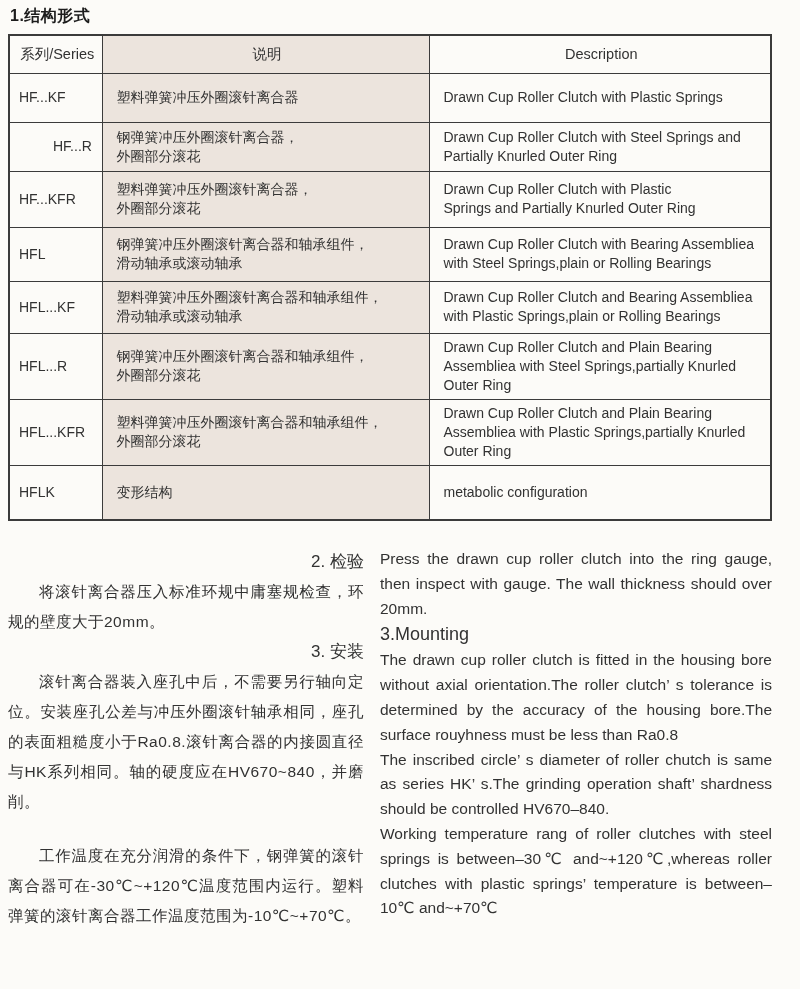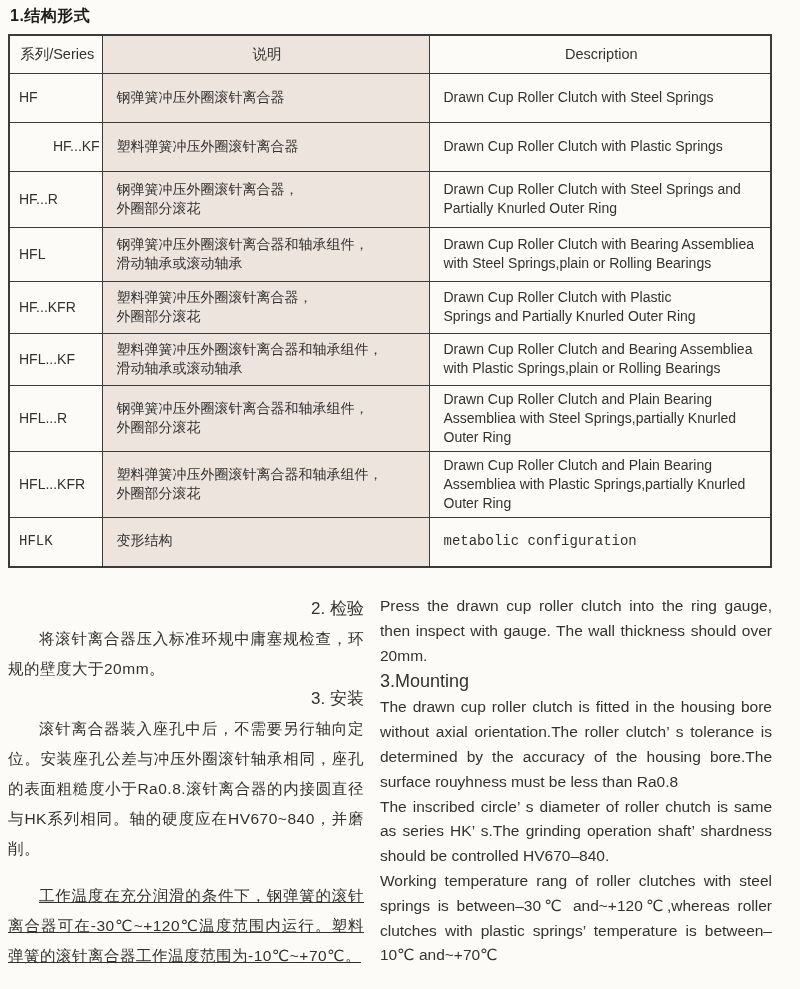--- a/index.html
+++ b/index.html
@@ -74,21 +74,21 @@
     font-weight: normal;
     text-align: right;
   }
   .col-left p {
     font-size: 15.5px;
     line-height: 30px;
     text-align: justify;
     text-indent: 2em;
     letter-spacing: 0.5px;
   }
-  .col-left p.spaced { margin-top: 17px; text-decoration: underline; }
+  .col-left p.spaced { margin-top: 24px; }
 
   .col-right .en-heading {
     font-size: 18px;
     line-height: 27px;
     font-weight: normal;
   }
   .col-right p {
     font-size: 15.5px;
     line-height: 24.8px;
     text-align: justify;
@@ -109,49 +109,44 @@
       </colgroup>
     <thead>
       <tr>
         <th class="col-series">系列/Series</th>
         <th class="col-cn">说明</th>
         <th class="col-en">Description</th>
       </tr>
     </thead>
     <tbody>
       <tr>
-        <td class="cell-series">HF</td>
-        <td class="cell-cn">钢弹簧冲压外圈滚针离合器</td>
-        <td class="cell-en">Drawn Cup Roller Clutch with Steel Springs</td>
-      </tr>
-      <tr>
         <td class="cell-series">HF...KF</td>
         <td class="cell-cn">塑料弹簧冲压外圈滚针离合器</td>
         <td class="cell-en">Drawn Cup Roller Clutch with Plastic Springs</td>
       </tr>
       <tr>
         <td class="cell-series">HF...R</td>
         <td class="cell-cn">钢弹簧冲压外圈滚针离合器，
 外圈部分滚花</td>
         <td class="cell-en">Drawn Cup Roller Clutch with Steel Springs and
 Partially Knurled Outer Ring</td>
       </tr>
       <tr>
+        <td class="cell-series">HF...KFR</td>
+        <td class="cell-cn">塑料弹簧冲压外圈滚针离合器，
+外圈部分滚花</td>
+        <td class="cell-en">Drawn Cup Roller Clutch with Plastic
+Springs and Partially Knurled Outer Ring</td>
+      </tr>
+      <tr>
         <td class="cell-series">HFL</td>
         <td class="cell-cn">钢弹簧冲压外圈滚针离合器和轴承组件，
 滑动轴承或滚动轴承</td>
         <td class="cell-en">Drawn Cup Roller Clutch with Bearing Assembliea
 with Steel Springs,plain or Rolling Bearings</td>
-      </tr>
-      <tr>
-        <td class="cell-series">HF...KFR</td>
-        <td class="cell-cn">塑料弹簧冲压外圈滚针离合器，
-外圈部分滚花</td>
-        <td class="cell-en">Drawn Cup Roller Clutch with Plastic
-Springs and Partially Knurled Outer Ring</td>
       </tr>
       <tr>
         <td class="cell-series">HFL...KF</td>
         <td class="cell-cn">塑料弹簧冲压外圈滚针离合器和轴承组件，
 滑动轴承或滚动轴承</td>
         <td class="cell-en">Drawn Cup Roller Clutch and Bearing Assembliea
 with Plastic Springs,plain or Rolling Bearings</td>
       </tr>
       <tr>
         <td class="cell-series">HFL...R</td>

